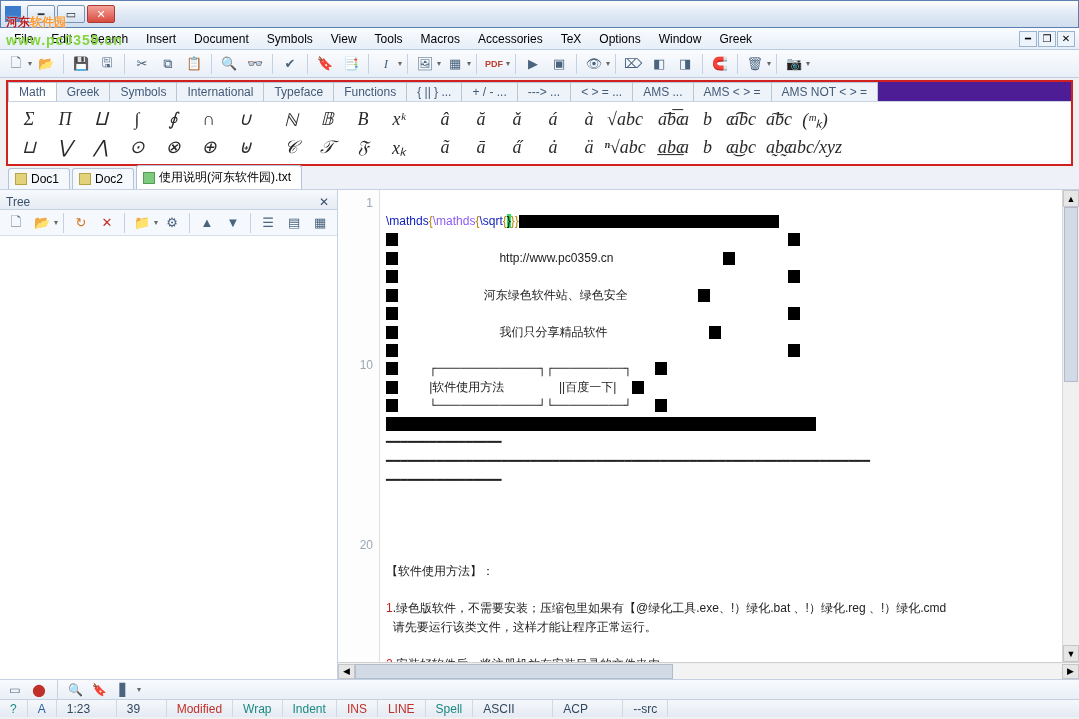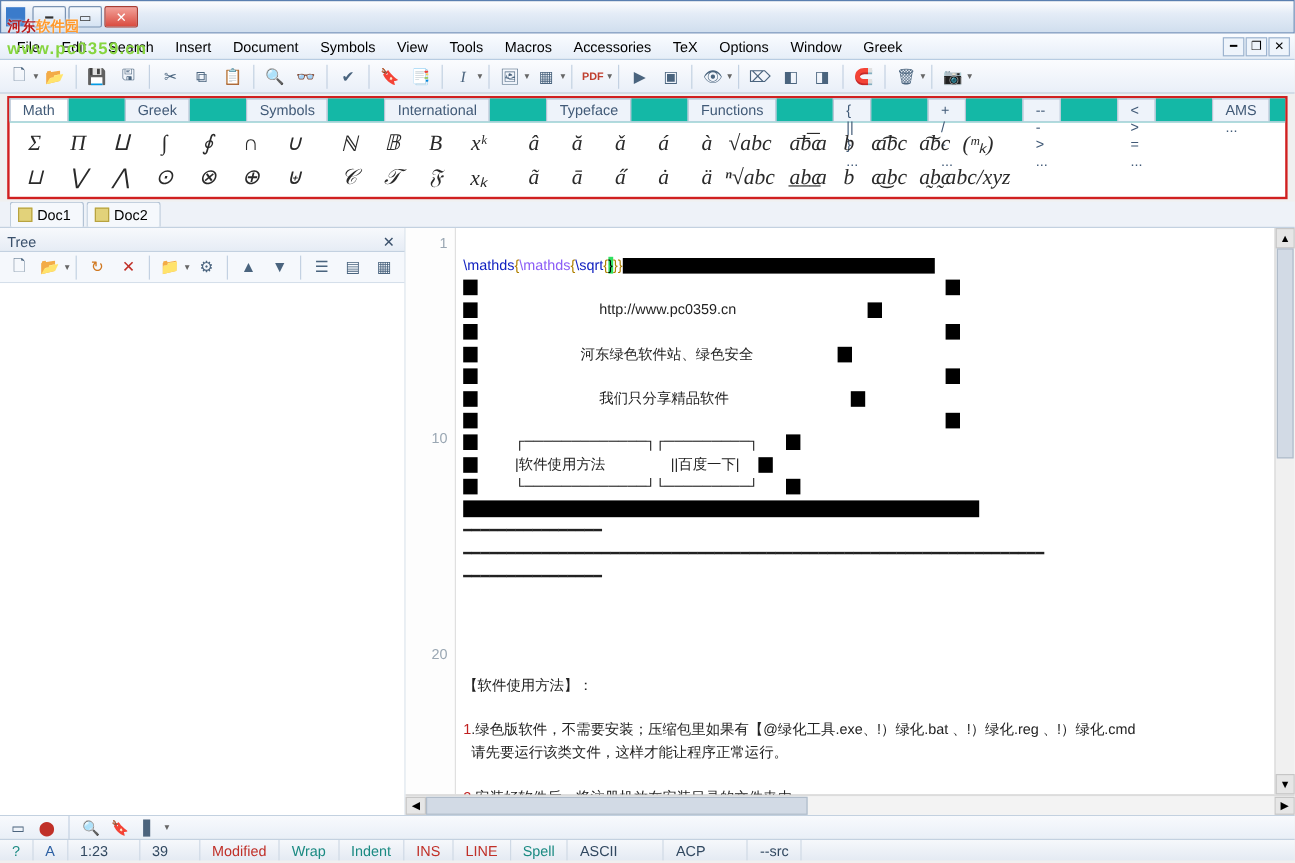--- a/index.html
+++ b/index.html
@@ -21,21 +21,21 @@
 .menu-bar .menu-item { padding: 2px 8px; cursor: pointer; }
 .mdi-controls { margin-left:auto; display:flex; gap:1px; padding-right:4px;}
 .mdi-btn { width:18px; height:16px; border:1px solid #9cb3cf; background:#eef4fb; font-size:10px; display:flex;align-items:center;justify-content:center;cursor:pointer;}
 
 .toolbar { height: 28px; background: linear-gradient(#fbfcfe,#e9eff8); border-bottom:1px solid #c0cfe0; display:flex; align-items:center; padding:0 4px; gap:2px; }
 .tool-btn { width:24px; height:22px; border:1px solid transparent; display:flex; align-items:center; justify-content:center; cursor:pointer; color:#4a647e; font-size:13px;}
 .tool-sep { width:1px; height:20px; background:#c3d1e2; margin:0 3px;}
 .tool-dd { font-size:8px; color:#666; margin-left:-2px;}
 
 .panel-frame { margin:2px 6px; border:2px solid #d02020; background:#fff; }
-.tab-strip { height:20px; display:flex; background:#14b8a6; border-bottom:1px solid #c8d4e2;gap:48px;}
+.tab-strip { height:20px; display:flex; background:#4c1d95; border-bottom:1px solid #c8d4e2;}
 .tab-strip .ptab { padding:2px 10px; border:1px solid #b8c6d6; border-bottom:none; background:#eef3fa; margin-right:-1px; cursor:pointer; color:#415a77;}
 .tab-strip .ptab.active { background:#fff; font-weight:500;}
 .symbol-grid { display:flex; flex-direction:column; padding:3px;}
 .symbol-row { display:flex; gap:0;}
 .sym-cell { width:36px; height:28px; display:flex; align-items:center; justify-content:center; font-family:"Cambria Math","Times New Roman",serif; font-size:18px; font-style:italic; cursor:pointer; color:#2a2a2a;}
 .sym-gap { width:10px;}
 
 .doc-tabs { height:22px; background:#eef2f8; border-bottom:1px solid #c3d1e0; display:flex; align-items:flex-end; padding-left:8px; gap:2px;}
 .doc-tab { padding:3px 10px 3px 6px; border:1px solid #b3c3d5; border-bottom:none; background:#f5f8fc; display:flex; align-items:center; gap:4px; cursor:pointer; border-radius:3px 3px 0 0;}
 .doc-tab.active { background:#fff;}
@@ -246,20 +246,24 @@
 
 <div class="doc-tabs">
   <div class="doc-tab">
       <div class="doc-icon"></div>
       <span>Doc1</span>
     </div>
   <div class="doc-tab">
       <div class="doc-icon"></div>
       <span>Doc2</span>
     </div>
+  <div class="doc-tab active">
+      <div class="doc-icon"></div>
+      <span>使用说明(河东软件园).txt</span>
+    </div>
 </div>
 
 <div class="workspace">
   <div class="tree-panel">
     <div class="tree-header">
       <span>Tree</span>
       <span class="close">✕</span>
     </div>
     <div class="tree-toolbar">
       <div class="tool-btn">🗋</div>

